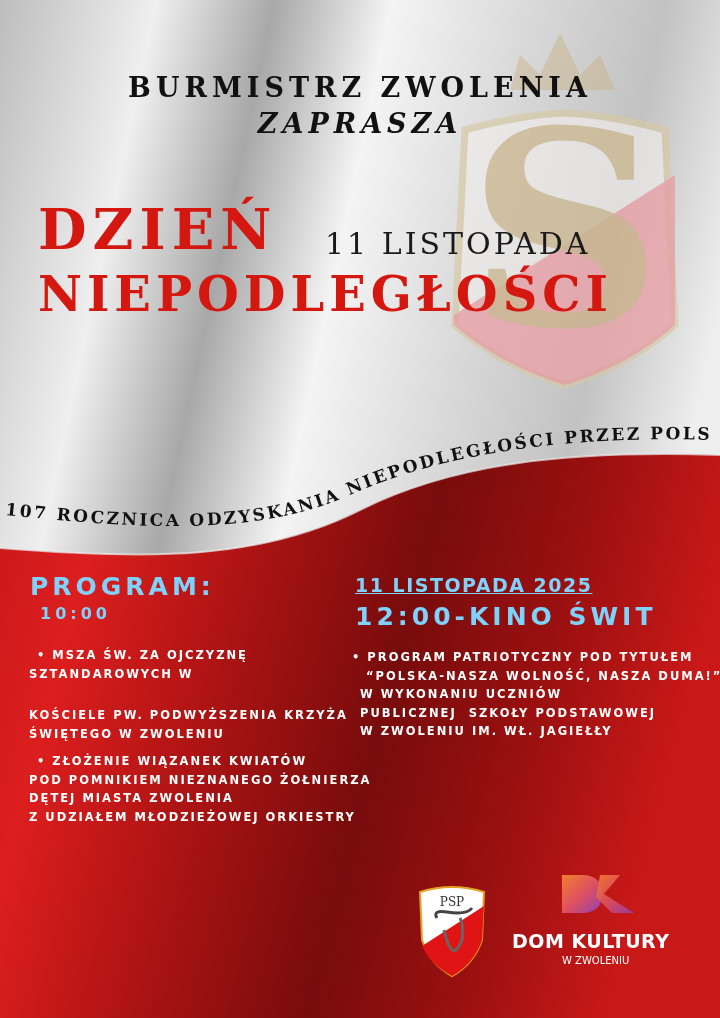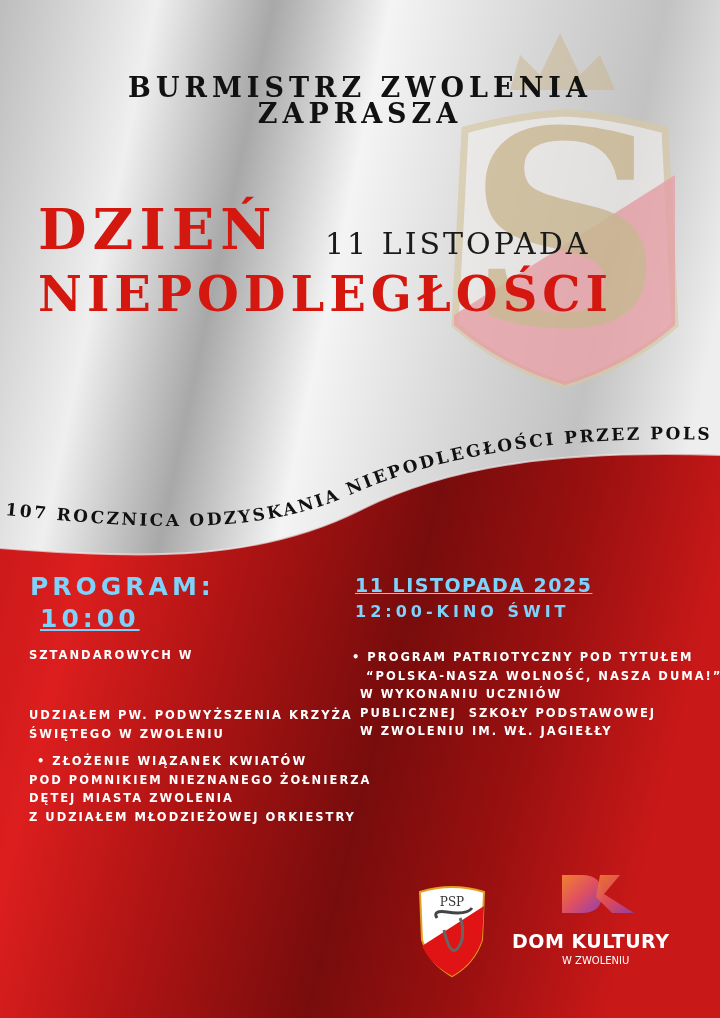--- a/index.html
+++ b/index.html
@@ -44,54 +44,55 @@
 <svg class="abs" style="left:440px;top:25px;" width="250" height="365" viewBox="0 0 250 365">
   <g opacity="0.85">
     <path d="M70,65 L80,30 L100,50 L120,8 L140,50 L160,30 L175,65 Z" fill="#c9b48a" opacity="0.6"></path>
     <path d="M25,105 L15,300 Q60,340 125,360 Q190,340 235,300 L225,105 Q170,90 125,88 Q80,90 25,105 Z" fill="#f0ecec" stroke="#d7c7a3" stroke-width="7" opacity="0.8"></path>
     <path d="M14,290 L235,150 L235,300 Q190,340 125,360 Q60,340 14,300 Z" fill="#e89aa0" opacity="0.85"></path>
     <text x="125" y="300" text-anchor="middle" font-family="DejaVu Serif, serif" font-size="270" font-weight="bold" fill="#c9b48a" opacity="0.85">S</text>
   </g>
 </svg>
 
 <div class="abs hdr serif" style="top:72px;">BURMISTRZ ZWOLENIA</div>
-<div class="abs hdr serif" style="top:98px;">ZAPRASZA</div>
+<div class="abs hdr serif" style="top:108px;font-style:italic;">ZAPRASZA</div>
 
 <div class="abs serif red" style="left:38px;top:196px;font-size:56px;font-weight:bold;letter-spacing:6px;text-align:right;">DZIEŃ</div>
 <div class="abs serif" style="left:325px;top:226px;font-size:30px;letter-spacing:3px;color:#1a1a1a;">11 LISTOPADA</div>
 <div class="abs serif red" style="left:38px;top:266px;font-size:48px;font-weight:bold;letter-spacing:5px;">NIEPODLEGŁOŚCI</div>
 
 <svg class="abs" style="left:0;top:400px;" width="720" height="160">
   <defs>
     <path id="curve" d="M5,115 C150,130 260,135 350,95 C440,55 560,35 715,40"></path>
   </defs>
   <text font-family="DejaVu Serif, serif" font-size="17" font-weight="bold" fill="#111" letter-spacing="2.5">
     <textPath href="#curve"><tspan>107 ROCZNICA ODZYSKANIA</tspan> <tspan>NIEPODLEGŁOŚCI PRZEZ POLSKĘ</tspan></textPath>
   </text>
 </svg>
 
 <div class="abs sans prog-head" style="left:30px;top:572px;font-size:25px;">PROGRAM:</div>
-<div class="abs sans prog-head" style="left:40px;top:604px;font-size:25px;text-decoration:underline;">10:00</div>
+<div class="abs sans prog-head" style="left:40px;top:604px;font-size:16px;">10:00</div>
 
 <div class="abs sans" style="left:29px;top:646px;">
+  <div class="item" style="padding-left:8px;">• MSZA ŚW. ZA OJCZYZNĘ</div>
   <div class="item">SZTANDAROWYCH W</div>
 </div>
 <div class="abs sans" style="left:29px;top:706px;">
-  <div class="item">UDZIAŁEM PW. PODWYŻSZENIA KRZYŻA</div>
+  <div class="item">KOŚCIELE PW. PODWYŻSZENIA KRZYŻA</div>
   <div class="item">ŚWIĘTEGO W ZWOLENIU</div>
 </div>
 <div class="abs sans" style="left:29px;top:752px;">
   <div class="item" style="padding-left:8px;">• ZŁOŻENIE WIĄZANEK KWIATÓW</div>
   <div class="item">POD POMNIKIEM NIEZNANEGO ŻOŁNIERZA</div>
   <div class="item">DĘTEJ MIASTA ZWOLENIA</div>
   <div class="item">Z UDZIAŁEM MŁODZIEŻOWEJ ORKIESTRY</div>
 </div>
 
 <div class="abs sans prog-head" style="left:355px;top:574px;font-size:19px;letter-spacing:1.5px;text-decoration:underline;">11 LISTOPADA 2025</div>
-<div class="abs sans prog-head" style="left:355px;top:602px;font-size:16px;">12:00-KINO ŚWIT</div>
+<div class="abs sans prog-head" style="left:355px;top:602px;font-size:25px;">12:00-KINO ŚWIT</div>
 <div class="abs sans" style="left:352px;top:648px;">
   <div class="item">• PROGRAM PATRIOTYCZNY POD TYTUŁEM</div>
   <div class="item" style="padding-left:8px;"> “POLSKA-NASZA WOLNOŚĆ, NASZA DUMA!”</div>
   <div class="item" style="padding-left:8px;">W WYKONANIU UCZNIÓW</div>
   <div class="item" style="padding-left:8px;">PUBLICZNEJ  SZKOŁY PODSTAWOWEJ</div>
   <div class="item" style="padding-left:8px;">W ZWOLENIU IM. WŁ. JAGIEŁŁY</div>
 </div>
 
 <svg class="abs" style="left:412px;top:880px;" width="80" height="100" viewBox="0 0 80 100">
   <path d="M8,12 Q40,2 72,12 L70,60 Q62,84 40,96 Q18,84 10,60 Z" fill="#fff" stroke="#e0a020" stroke-width="2"></path>

